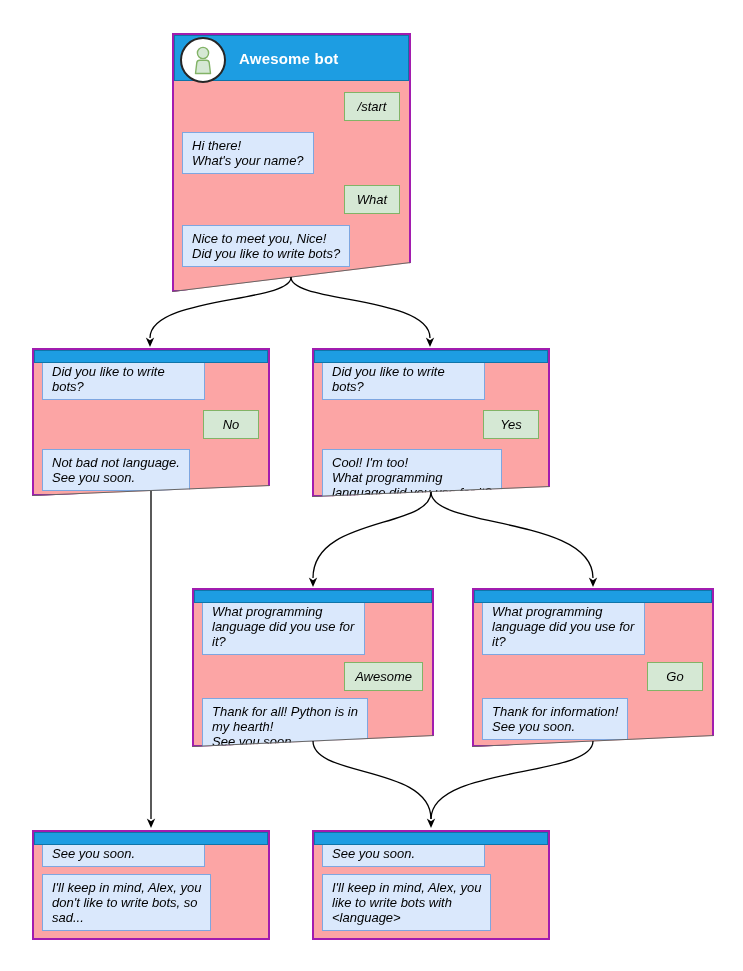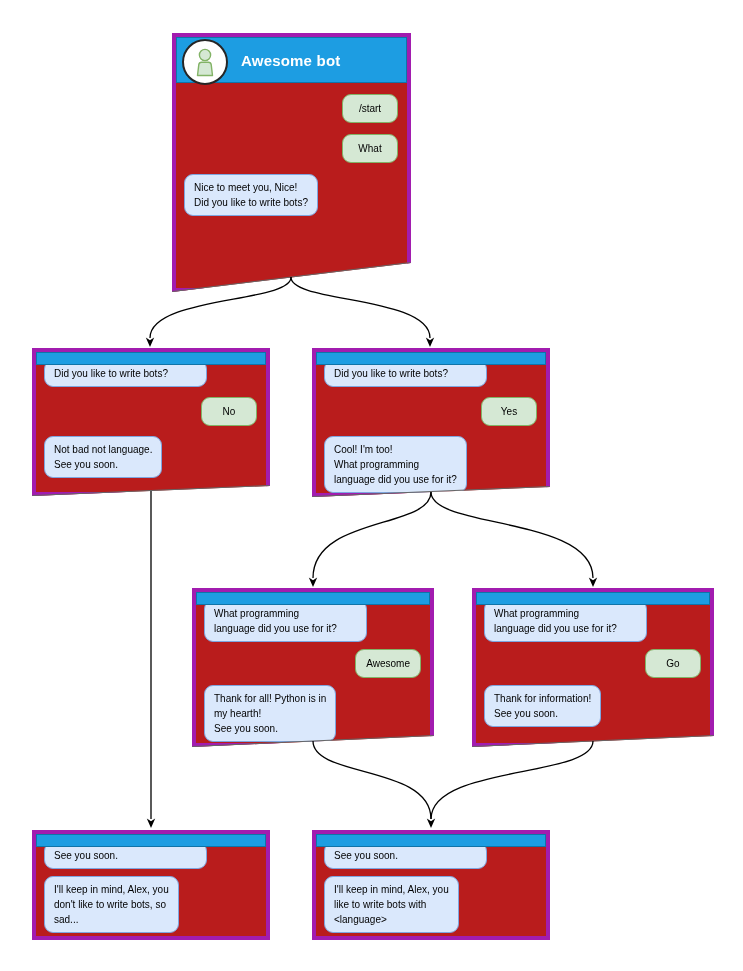--- a/index.html
+++ b/index.html
@@ -1,36 +1,36 @@
 <!DOCTYPE html>
 <html><head>
 <meta charset="utf-8">
 <style>
   html,body { margin:0; padding:0; background:#ffffff; font-family:"Liberation Sans", sans-serif; }
   #canvas { position:relative; width:743px; height:971px; background:#ffffff; overflow:hidden; }
 
-  .window { position:absolute; background:#b91c1c; border:4px solid #a21caf; box-sizing:border-box; }
+  .window { position:absolute; background:#fca5a5; border:2px solid #a21caf; box-sizing:border-box; }
   .window.slant { clip-path: polygon(0 0, 100% 0, 100% calc(100% - var(--cut)), 0 100%); }
 
   .header { position:relative; height:46px; background:#1d9de2; border:1px solid #0f74a8;
             box-sizing:border-box; display:flex; align-items:center; z-index:2; }
   .avatar { position:absolute; left:5px; top:1px; width:42px; height:42px; background:#ffffff;
             border:2px solid #262626; border-radius:50%; display:flex; align-items:center; justify-content:center; }
   .title { margin-left:64px; color:#ffffff; font-weight:bold; font-size:15px; letter-spacing:.2px; }
 
   .strip { position:relative; height:13px; background:#1d9de2; border:1px solid #0f74a8; box-sizing:border-box; z-index:2; }
 
   .msgs { position:relative; z-index:1; display:flex; flex-direction:column; padding:0 9px 0 8px; }
   .top-msgs { padding-top:11px; gap:11px; }
   .tucked { margin-top:-5px; }
   .gap10 { gap:10px; }
   .gap7  { gap:7px; }
 
-  .bubble { font-size:10px; line-height:15px; color:#000000; white-space:pre-line;
-            border-radius:9px; padding:5px 9px; width:max-content; max-width:182px; box-sizing:border-box; }
+  .bubble { font-size:13px; line-height:15px; color:#000000; white-space:pre-line;
+            border-radius:0; padding:5px 9px; width:max-content; max-width:182px; box-sizing:border-box;font-style:italic; }
   .bubble.bot  { background:#dae8fc; border:1px solid #7ea6e0; align-self:flex-start; }
   .bubble.user { background:#d5e8d4; border:1px solid #82b366; align-self:flex-end;
                  min-width:56px; text-align:center; padding:6px 10px; }
   .tucked .bubble:first-child { width:163px; }
 
   #overlay { position:absolute; left:0; top:0; z-index:5; pointer-events:none; }
 </style>
 </head>
 <body>
 
@@ -41,20 +41,22 @@
       <span class="avatar">
         <svg width="28" height="30" viewBox="0 0 28 30">
           <circle cx="14" cy="8" r="5.6" fill="#d5e8d4" stroke="#82b366" stroke-width="1.4"></circle>
           <path d="M6.5 28.5 L7.8 17.6 Q8.1 15.2 10.6 15.2 L17.4 15.2 Q19.9 15.2 20.2 17.6 L21.5 28.5 Z" fill="#d5e8d4" stroke="#82b366" stroke-width="1.4" stroke-linejoin="round"></path>
         </svg>
       </span>
       <span class="title">Awesome bot</span>
     </div>
     <div class="msgs top-msgs">
       <div class="bubble user">/start</div>
+      <div class="bubble bot">Hi there!
+What's your name?</div>
       <div class="bubble user">What</div>
       <div class="bubble bot">Nice to meet you, Nice!
 Did you like to write bots?</div>
     </div>
   </div>
 
   <div class="window slant" style="left:32px;top:348px;width:238px;height:148px;--cut:10px;">
     <div class="strip"></div>
     <div class="msgs tucked gap10">
       <div class="bubble bot">Did you like to write bots?</div>

